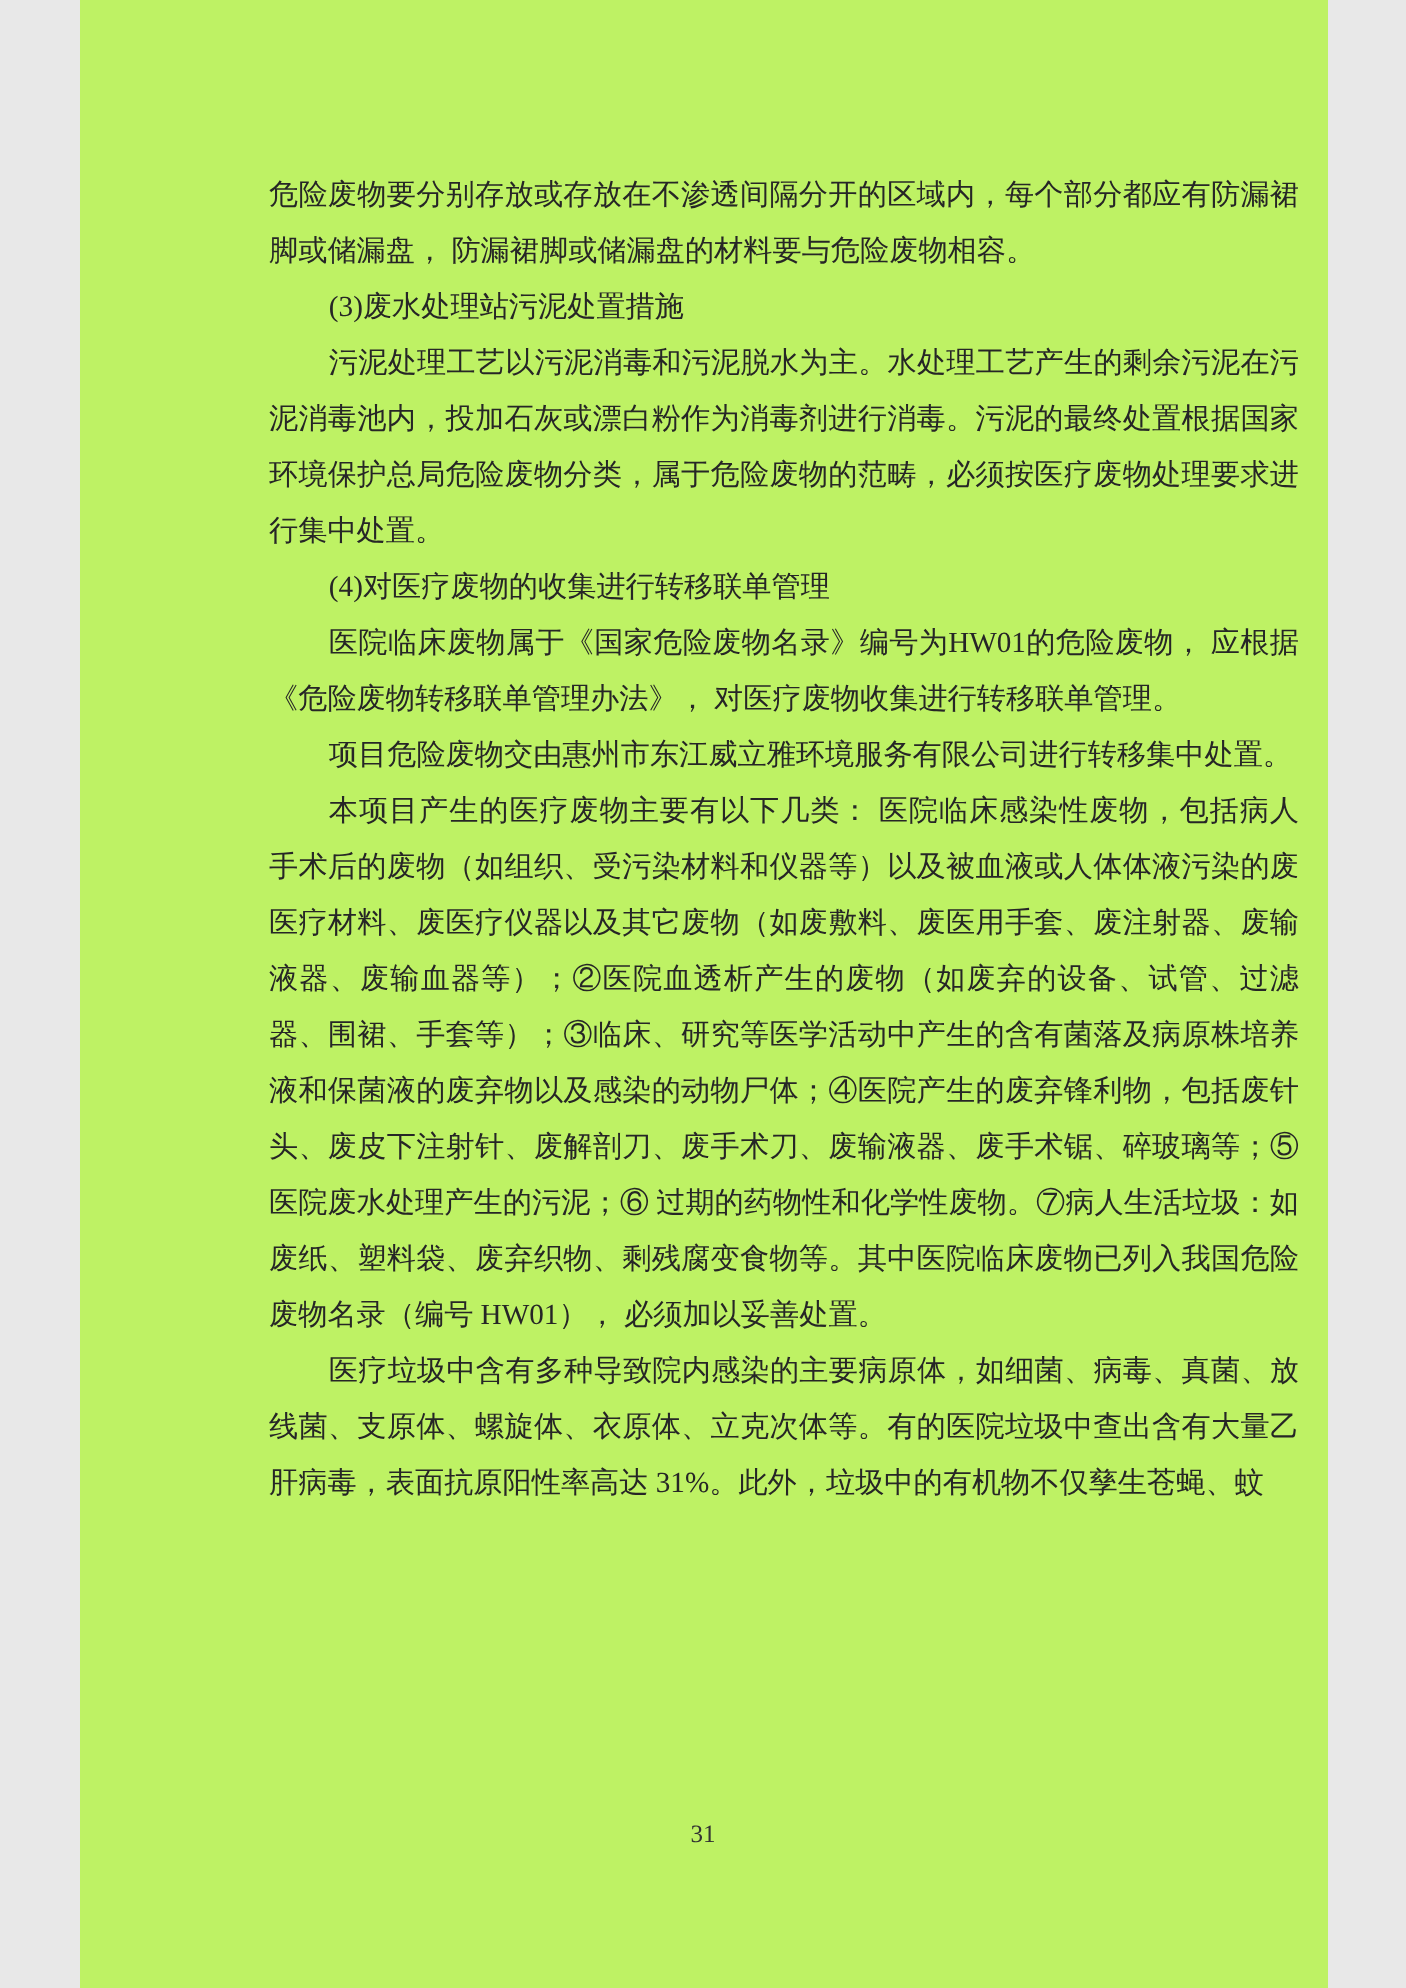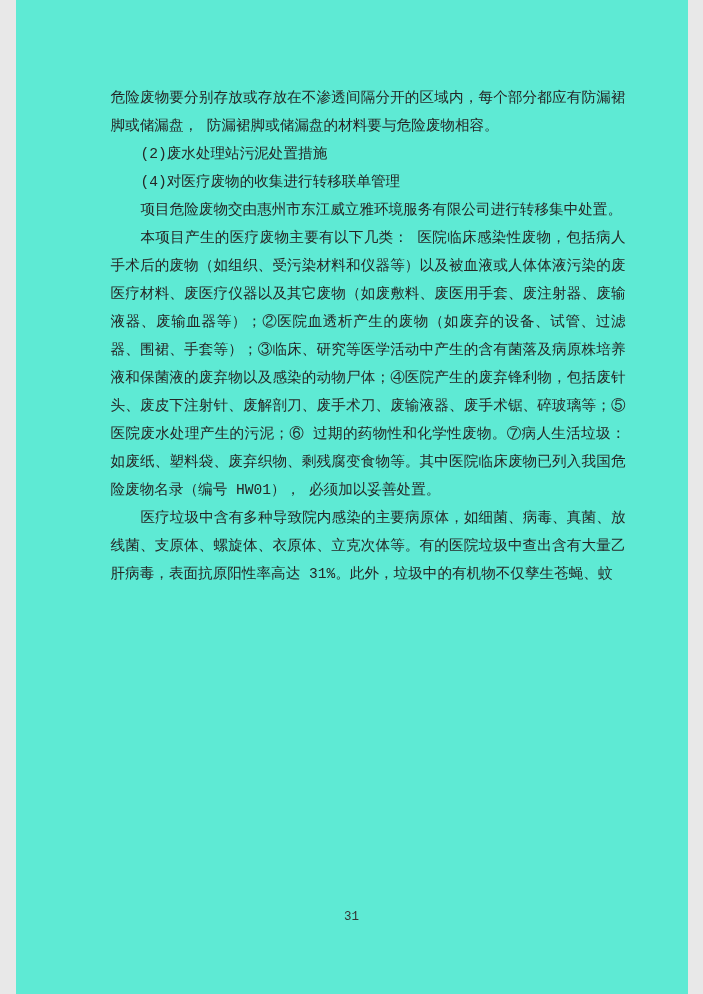--- a/index.html
+++ b/index.html
@@ -2,25 +2,25 @@
 <html><head>
 <meta charset="utf-8">
 <style>
   html, body {
     margin: 0;
     padding: 0;
     background: #e8e8e8;
   }
   .page {
     position: relative;
-    width: 672px;
+    width: 624px;
     height: 994px;
     margin: 0 auto;
-    background: #5eead4;
-    font-family: Liberation Mono, monospace;
+    background: #bef264;
+    font-family: Liberation Serif, serif;
     overflow: hidden;
     box-sizing: border-box;
   }
   .text-block {
     position: absolute;
     left: 95px;
     top: 84px;
     width: 515px;
     font-size: 14.6px;
     line-height: 28px;
@@ -44,20 +44,22 @@
     font-size: 12.5px;
     color: #333333;
   }
 </style>
 </head>
 <body>
 
 <div class="page">
   <div class="text-block">
     <p>危险废物要分别存放或存放在不渗透间隔分开的区域内，每个部分都应有防漏裙脚或储漏盘， 防漏裙脚或储漏盘的材料要与危险废物相容。</p>
-    <p class="indent">(2)废水处理站污泥处置措施</p>
+    <p class="indent">(3)废水处理站污泥处置措施</p>
+    <p class="indent">污泥处理工艺以污泥消毒和污泥脱水为主。水处理工艺产生的剩余污泥在污泥消毒池内，投加石灰或漂白粉作为消毒剂进行消毒。污泥的最终处置根据国家环境保护总局危险废物分类，属于危险废物的范畴，必须按医疗废物处理要求进行集中处置。</p>
     <p class="indent">(4)对医疗废物的收集进行转移联单管理</p>
+    <p class="indent">医院临床废物属于《国家危险废物名录》编号为HW01的危险废物， 应根据《危险废物转移联单管理办法》， 对医疗废物收集进行转移联单管理。</p>
     <p class="indent">项目危险废物交由惠州市东江威立雅环境服务有限公司进行转移集中处置。</p>
     <p class="indent">本项目产生的医疗废物主要有以下几类： 医院临床感染性废物，包括病人手术后的废物（如组织、受污染材料和仪器等）以及被血液或人体体液污染的废医疗材料、废医疗仪器以及其它废物（如废敷料、废医用手套、废注射器、废输液器、废输血器等）；②医院血透析产生的废物（如废弃的设备、试管、过滤器、围裙、手套等）；③临床、研究等医学活动中产生的含有菌落及病原株培养液和保菌液的废弃物以及感染的动物尸体；④医院产生的废弃锋利物，包括废针头、废皮下注射针、废解剖刀、废手术刀、废输液器、废手术锯、碎玻璃等；⑤医院废水处理产生的污泥；⑥ 过期的药物性和化学性废物。⑦病人生活垃圾：如废纸、塑料袋、废弃织物、剩残腐变食物等。其中医院临床废物已列入我国危险废物名录（编号 HW01）， 必须加以妥善处置。</p>
     <p class="indent">医疗垃圾中含有多种导致院内感染的主要病原体，如细菌、病毒、真菌、放线菌、支原体、螺旋体、衣原体、立克次体等。有的医院垃圾中查出含有大量乙肝病毒，表面抗原阳性率高达 31%。此外，垃圾中的有机物不仅孳生苍蝇、蚊</p>
   </div>
   <div class="page-number">31</div>
 </div>
 
 </body></html>

